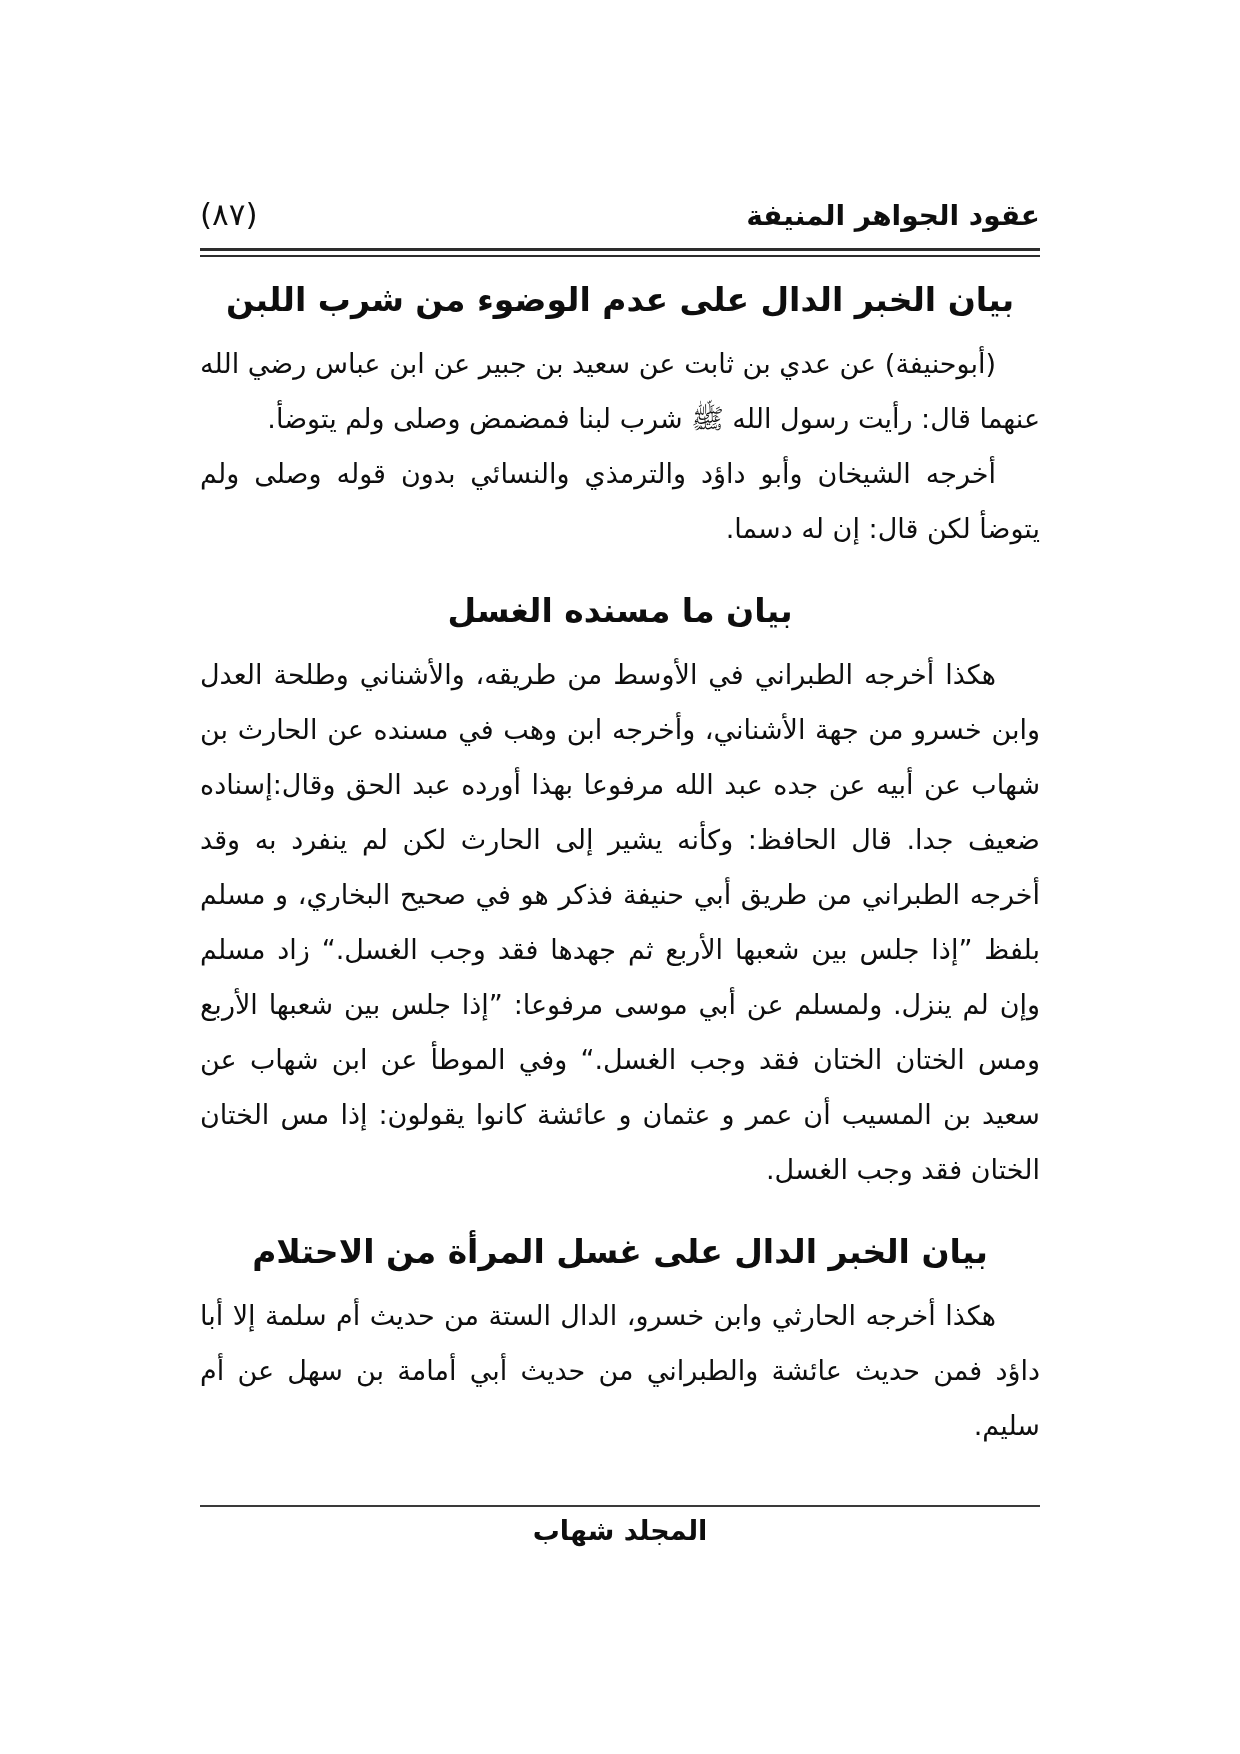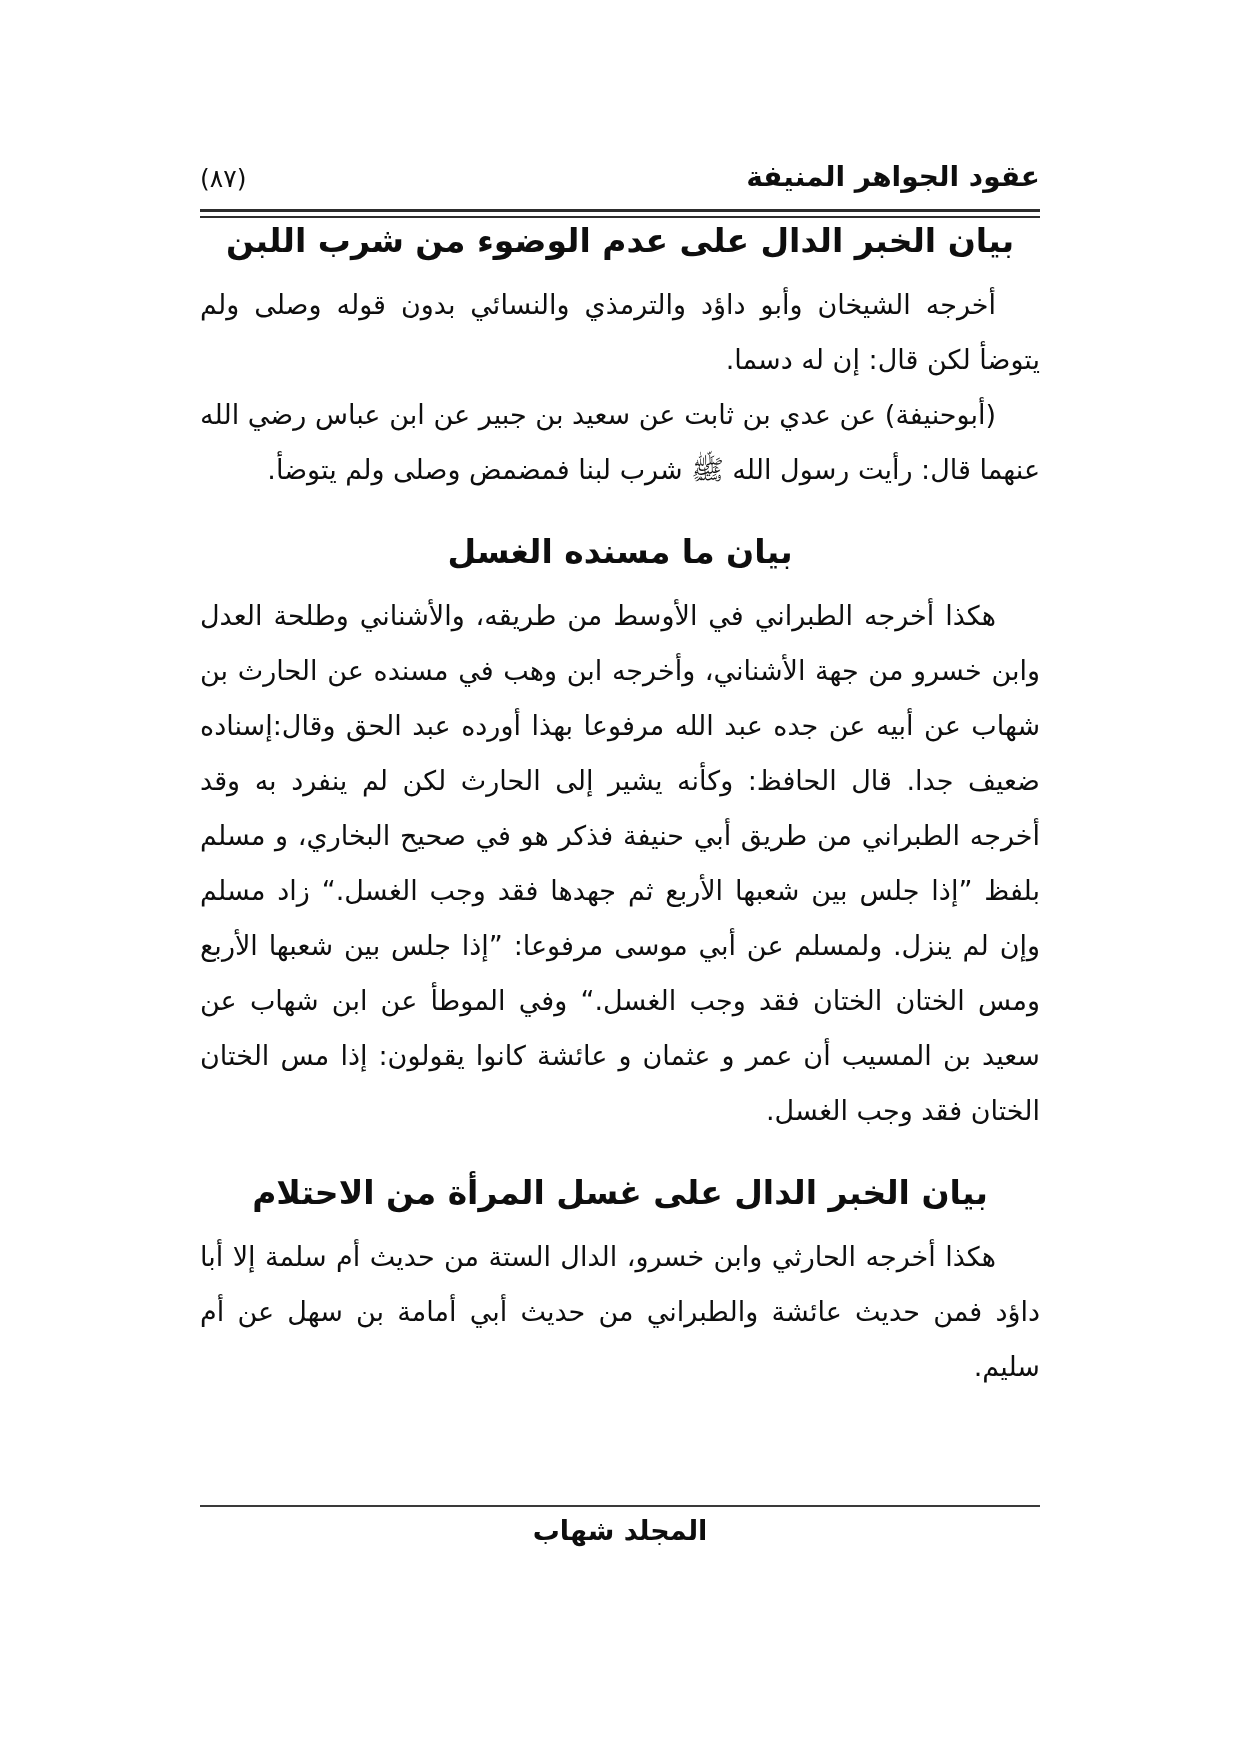--- a/index.html
+++ b/index.html
@@ -27,36 +27,37 @@
     justify-content: space-between;
     align-items: flex-end;
     margin-bottom: 16px;
   }
   .book-title {
     font-weight: bold;
     font-size: 28px;
     letter-spacing: 0.5px;
   }
   .page-number {
-    font-size: 25px;
+    font-size: 31px;
+    margin-top: 36px;
   }
   .rule-double {
     height: 4px;
     border-top: 3px solid #2d2d2d;
     border-bottom: 2px solid #2d2d2d;
   }
   .section-heading {
     margin: 34px 0 14px 0;
     text-align: center;
     font-size: 33px;
     font-weight: bold;
     line-height: 1.3;
   }
   .section-heading.first {
-    margin-top: 2px;
+    margin-top: 22px;
   }
   .body-paragraph {
     margin: 0;
     font-size: 27px;
     line-height: 55px;
     text-align: justify;
     text-indent: 44px;
   }
   .footer-block {
     position: absolute;
@@ -83,22 +84,22 @@
     <span class="book-title">عقود الجواهر المنيفة</span>
     <span class="page-number">(٨٧)</span>
   </header>
 
   <div class="rule-double"></div>
 
   <main>
 
     <section>
       <h2 class="section-heading first">بيان الخبر الدال على عدم الوضوء من شرب اللبن</h2>
+      <p class="body-paragraph">(أبوحنيفة) عن عدي بن ثابت عن سعيد بن جبير عن ابن عباس رضي الله عنهما قال: رأيت رسول الله ﷺ شرب لبنا فمضمض وصلى ولم يتوضأ.</p>
       <p class="body-paragraph">أخرجه الشيخان وأبو داؤد والترمذي والنسائي بدون قوله وصلى ولم يتوضأ لكن قال: إن له دسما.</p>
-      <p class="body-paragraph">(أبوحنيفة) عن عدي بن ثابت عن سعيد بن جبير عن ابن عباس رضي الله عنهما قال: رأيت رسول الله ﷺ شرب لبنا فمضمض وصلى ولم يتوضأ.</p>
     </section>
 
     <section>
       <h2 class="section-heading">بيان ما مسنده الغسل</h2>
       <p class="body-paragraph">هكذا أخرجه الطبراني في الأوسط من طريقه، والأشناني وطلحة العدل وابن خسرو من جهة الأشناني، وأخرجه ابن وهب في مسنده عن الحارث بن شهاب عن أبيه عن جده عبد الله مرفوعا بهذا أورده عبد الحق وقال:إسناده ضعيف جدا. قال الحافظ: وكأنه يشير إلى الحارث لكن لم ينفرد به وقد أخرجه الطبراني من طريق أبي حنيفة فذكر هو في صحيح البخاري، و مسلم بلفظ ”إذا جلس بين شعبها الأربع ثم جهدها فقد وجب الغسل.“ زاد مسلم وإن لم ينزل. ولمسلم عن أبي موسى مرفوعا: ”إذا جلس بين شعبها الأربع ومس الختان الختان فقد وجب الغسل.“ وفي الموطأ عن ابن شهاب عن سعيد بن المسيب أن عمر و عثمان و عائشة كانوا يقولون: إذا مس الختان الختان فقد وجب الغسل.</p>
     </section>
 
     <section>
       <h2 class="section-heading">بيان الخبر الدال على غسل المرأة من الاحتلام</h2>
       <p class="body-paragraph">هكذا أخرجه الحارثي وابن خسرو، الدال الستة من حديث أم سلمة إلا أبا داؤد فمن حديث عائشة والطبراني من حديث أبي أمامة بن سهل عن أم سليم.</p>

